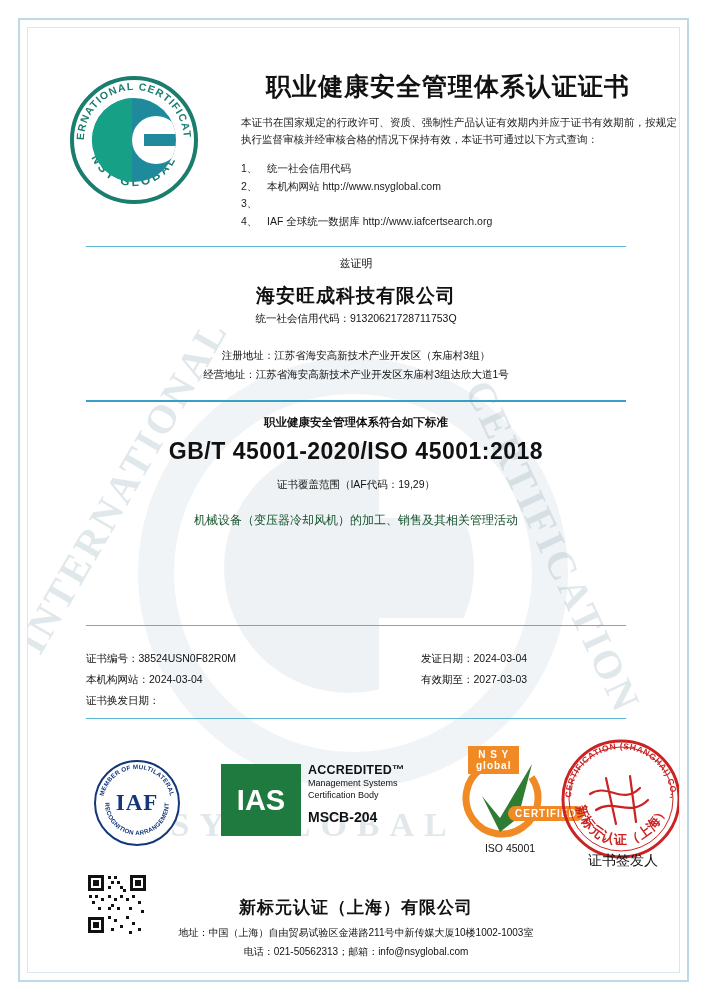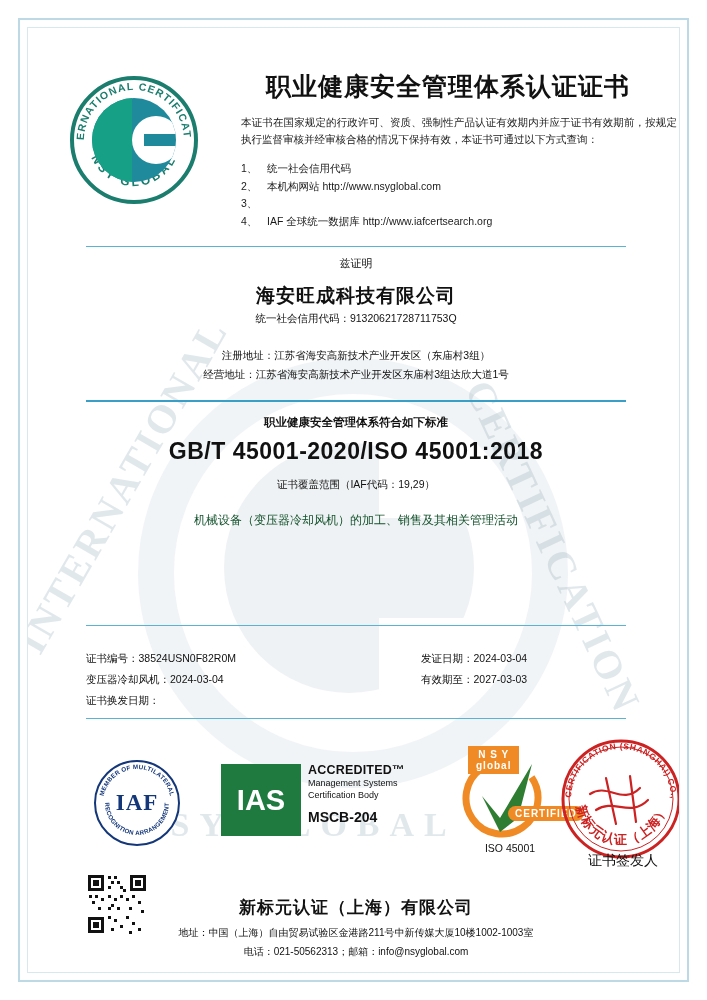--- a/index.html
+++ b/index.html
@@ -477,21 +477,21 @@
         <div class="row">
           <div class="left">
             <span>证书编号：</span><span>38524USN0F82R0M</span>
           </div>
           <div class="right">
             <span>发证日期：</span><span>2024-03-04</span>
           </div>
         </div>
         <div class="row">
           <div class="left">
-            <span>变压器冷却风机：</span><span>2024-03-04</span>
+            <span>本机构网站：</span><span>2024-03-04</span>
           </div>
           <div class="right">
             <span>有效期至：</span><span>2027-03-03</span>
           </div>
         </div>
         <div class="row">
           <div class="left">
             <span>证书换发日期：</span><span></span>
           </div>
           <div class="right"></div>

